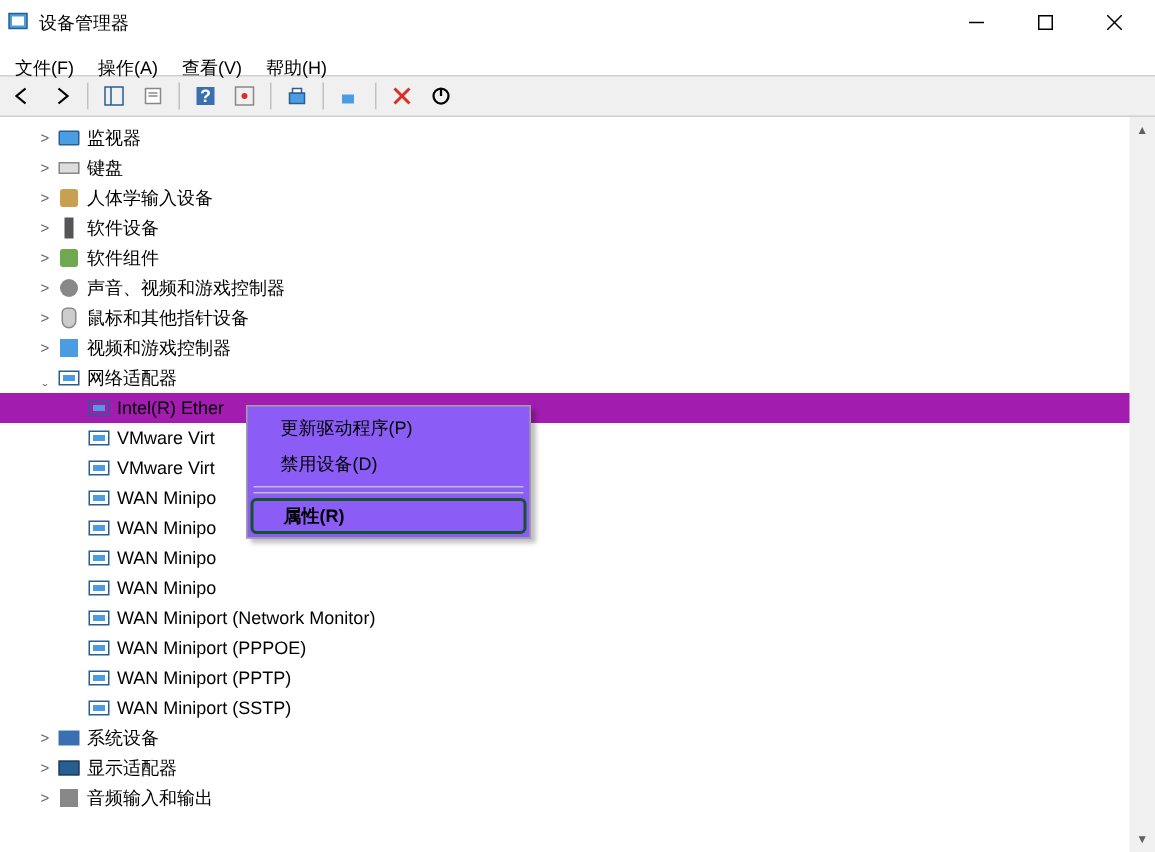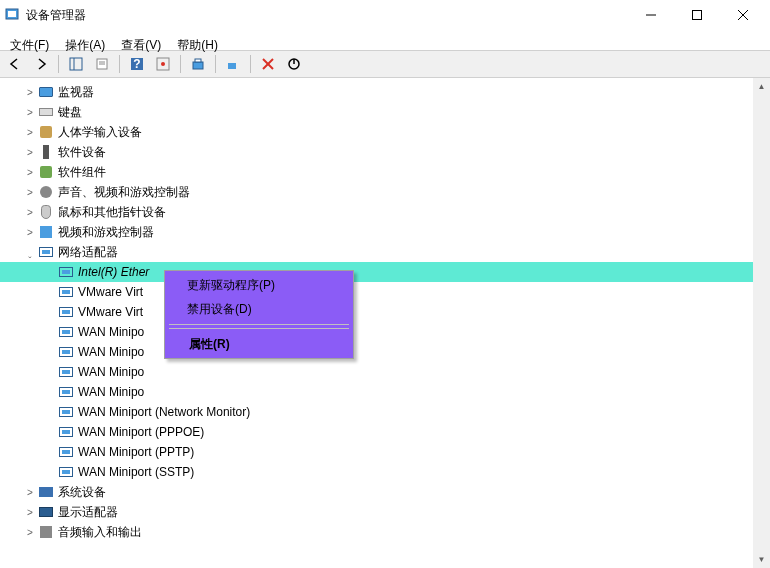--- a/index.html
+++ b/index.html
@@ -13,32 +13,32 @@
 
 .menubar { height: 20px; display: flex; align-items: center; padding: 0 2px; }
 .menubar-item { padding: 1px 8px; cursor: pointer; margin-top: 11px; }
 
 .toolbar { height: 28px; border-top: 1px solid #d0d0d0; border-bottom: 1px solid #d0d0d0; display: flex; align-items: center; padding: 0 4px; background: #f0f0f0; gap: 4px; }
 .toolbar-btn { width: 22px; height: 22px; display: flex; align-items: center; justify-content: center; cursor: pointer; border: 1px solid transparent; }
 .toolbar-sep { width: 1px; height: 18px; background: #c0c0c0; margin: 0 2px; }
 
 .tree { padding: 4px 0; overflow-y: auto; height: calc(100% - 78px); position: relative; }
 .tree-row { display: flex; align-items: center; height: 20px; padding-left: 6px; cursor: pointer; white-space: nowrap; }
-.tree-row.selected { background: #5eead4; font-style: italic; }
+.tree-row.selected { background: #a21caf; }
 .expand { width: 16px; height: 16px; display: flex; align-items: center; justify-content: center; color: #666; font-size: 10px; }
 .expand.spacer { visibility: hidden; }
 .node-icon { width: 16px; height: 16px; margin-right: 4px; display: inline-flex; align-items: center; justify-content: center; }
 .node-label { font-size: 12px; }
 .indent-1 { padding-left: 22px; }
 .indent-2 { padding-left: 42px; }
 
 .context-menu { position: absolute; left: 164px; top: 270px; width: 190px; background: #8b5cf6; border: 1px solid #a0a0a0; box-shadow: 3px 3px 3px rgba(0,0,0,0.25); padding: 2px; z-index: 100; }
 .cm-item { height: 24px; display: flex; align-items: center; padding: 0 20px; cursor: pointer; position: relative; }
 .cm-sep { height: 1px; background: #c0c0c0; margin: 3px 2px; }
-.cm-highlight { border: 2px solid #8b5cf6; border-radius: 4px; }
+.cm-highlight { border: 2px solid #14532d; border-radius: 4px; }
 
 .scrollbar-v { position: absolute; right: 0; top: 78px; width: 17px; bottom: 0; background: #f0f0f0; }
 .scroll-arrow { height: 17px; display: flex; align-items: center; justify-content: center; color: #606060; font-size: 8px; cursor: pointer; }
 
 
 .ico-monitor { background: linear-gradient(#4a9de0,#4a9de0); width:14px; height:10px; border:1px solid #2a5d90; border-radius:1px; }
 .ico-keyboard { width:14px; height:8px; background:#ddd; border:1px solid #888; }
 .ico-hid { width:12px; height:12px; background:#c9a050; border-radius:2px; }
 .ico-soft { width:6px; height:14px; background:#555; }
 .ico-puzzle { width:12px; height:12px; background:#6fa84f; border-radius:2px; }

